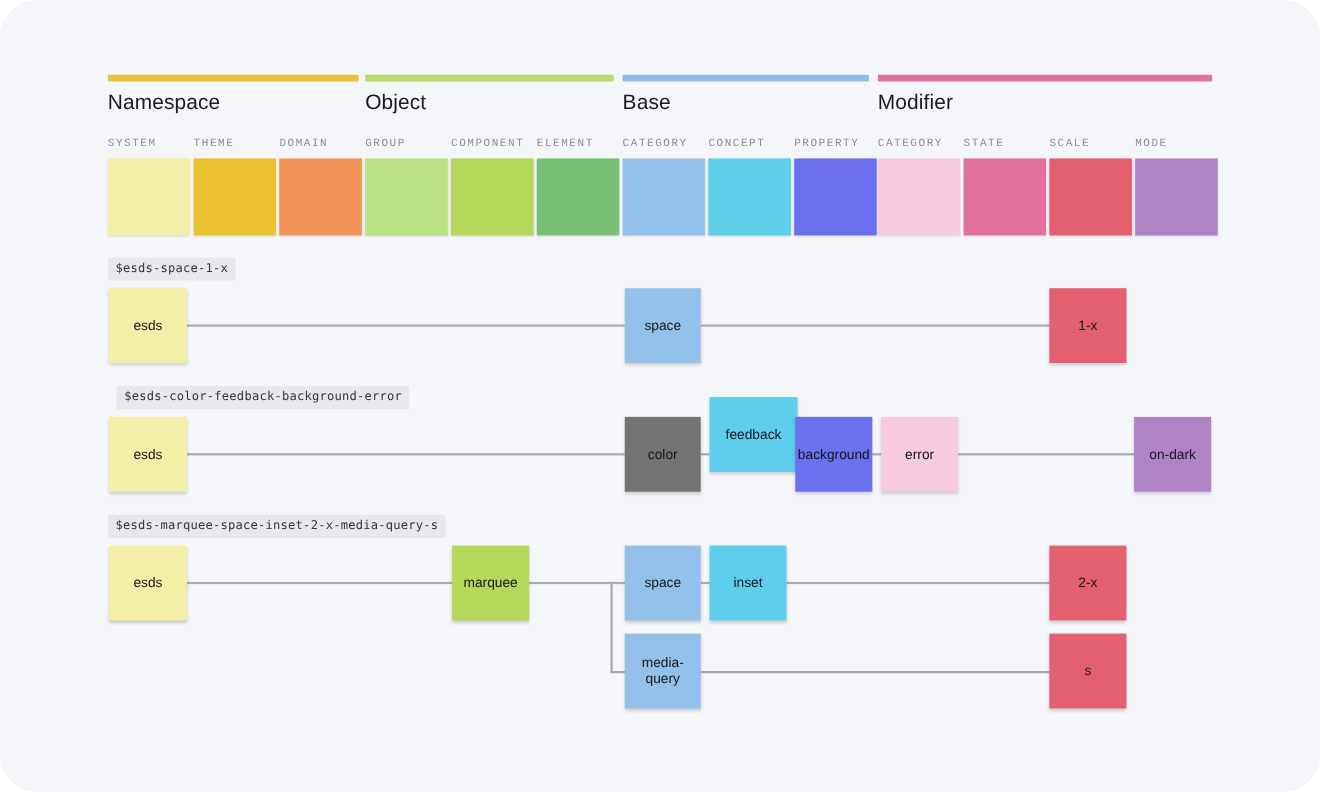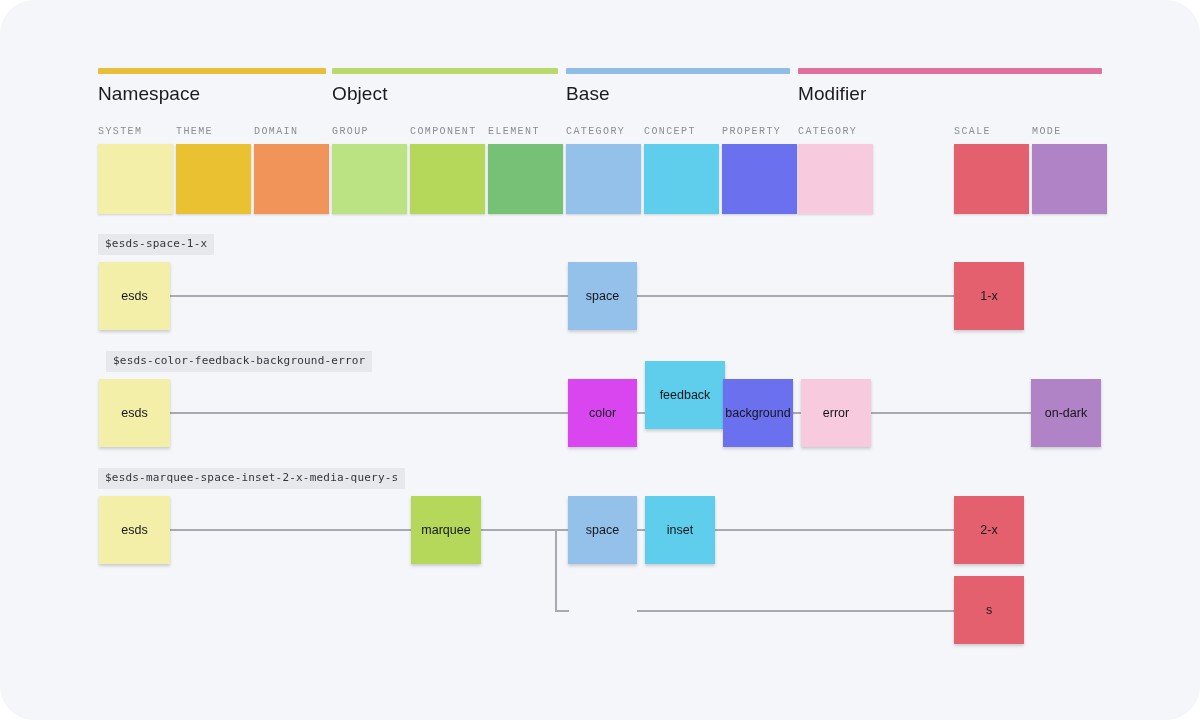--- a/index.html
+++ b/index.html
@@ -148,20 +148,24 @@
     <div class="legend-swatch" style="background:#5fcdec;"></div>
   </div>
   <div class="legend-cell" style="left:722px; top:126px;">
     <div class="legend-label">PROPERTY</div>
     <div class="legend-swatch" style="background:#6b70ef;"></div>
   </div>
   <div class="legend-cell" style="left:798px; top:126px;">
     <div class="legend-label">CATEGORY</div>
     <div class="legend-swatch" style="background:#f7cade;"></div>
   </div>
+  <div class="legend-cell" style="left:876px; top:126px;">
+    <div class="legend-label">STATE</div>
+    <div class="legend-swatch" style="background:#e0709c;"></div>
+  </div>
   <div class="legend-cell" style="left:954px; top:126px;">
     <div class="legend-label">SCALE</div>
     <div class="legend-swatch" style="background:#e4606e;"></div>
   </div>
   <div class="legend-cell" style="left:1032px; top:126px;">
     <div class="legend-label">MODE</div>
     <div class="legend-swatch" style="background:#b082c6;"></div>
   </div>
 
   <div class="row-chip" style="left:98px; top:234px;">$esds-space-1-x</div>
@@ -175,36 +179,37 @@
 
   <div class="row-chip" style="left:106px; top:351px;">$esds-color-feedback-background-error</div>
 
   <div class="conn conn-h" style="left:170px; top:412px; width:398px;"></div>
   <div class="conn conn-h" style="left:637px; top:412px; width:8px;"></div>
   <div class="conn conn-h" style="left:715px; top:412px; width:8px;"></div>
   <div class="conn conn-h" style="left:793px; top:412px; width:8px;"></div>
   <div class="conn conn-h" style="left:871px; top:412px; width:160px;"></div>
 
   <div class="node" style="left:99px; top:379px; width:71px; height:68px; background:#f3efa8;">esds</div>
-  <div class="node" style="left:568px; top:379px; width:69px; height:68px; background:#d946ef;">color</div>
+  <div class="node" style="left:568px; top:379px; width:69px; height:68px; background:#737373;">color</div>
   <div class="node" style="left:645px; top:361px; width:80px; height:68px; background:#5fcdec;">feedback</div>
   <div class="node" style="left:723px; top:379px; width:70px; height:68px; background:#6b70ef;">background</div>
   <div class="node" style="left:801px; top:379px; width:70px; height:68px; background:#f7cade;">error</div>
   <div class="node" style="left:1031px; top:379px; width:70px; height:68px; background:#b082c6;">on-dark</div>
 
   <div class="row-chip" style="left:98px; top:468px;">$esds-marquee-space-inset-2-x-media-query-s</div>
 
   <div class="conn conn-h" style="left:170px; top:529px; width:241px;"></div>
   <div class="conn conn-h" style="left:481px; top:529px; width:88px;"></div>
   <div class="conn conn-v" style="left:555px; top:529px; height:82px;"></div>
   <div class="conn conn-h" style="left:555px; top:610px; width:14px;"></div>
   <div class="conn conn-h" style="left:637px; top:529px; width:8px;"></div>
   <div class="conn conn-h" style="left:715px; top:529px; width:239px;"></div>
   <div class="conn conn-h" style="left:637px; top:610px; width:317px;"></div>
 
   <div class="node" style="left:99px; top:496px; width:71px; height:68px; background:#f3efa8;">esds</div>
   <div class="node" style="left:411px; top:496px; width:70px; height:68px; background:#b5d75a;">marquee</div>
   <div class="node" style="left:568px; top:496px; width:69px; height:68px; background:#94c1e9;">space</div>
   <div class="node" style="left:645px; top:496px; width:70px; height:68px; background:#5fcdec;">inset</div>
   <div class="node" style="left:954px; top:496px; width:70px; height:68px; background:#e4606e;">2-x</div>
+  <div class="node" style="left:568px; top:576px; width:69px; height:68px; background:#94c1e9;">media-query</div>
   <div class="node" style="left:954px; top:576px; width:70px; height:68px; background:#e4606e;">s</div>
 
 </div>
 
 </body></html>

